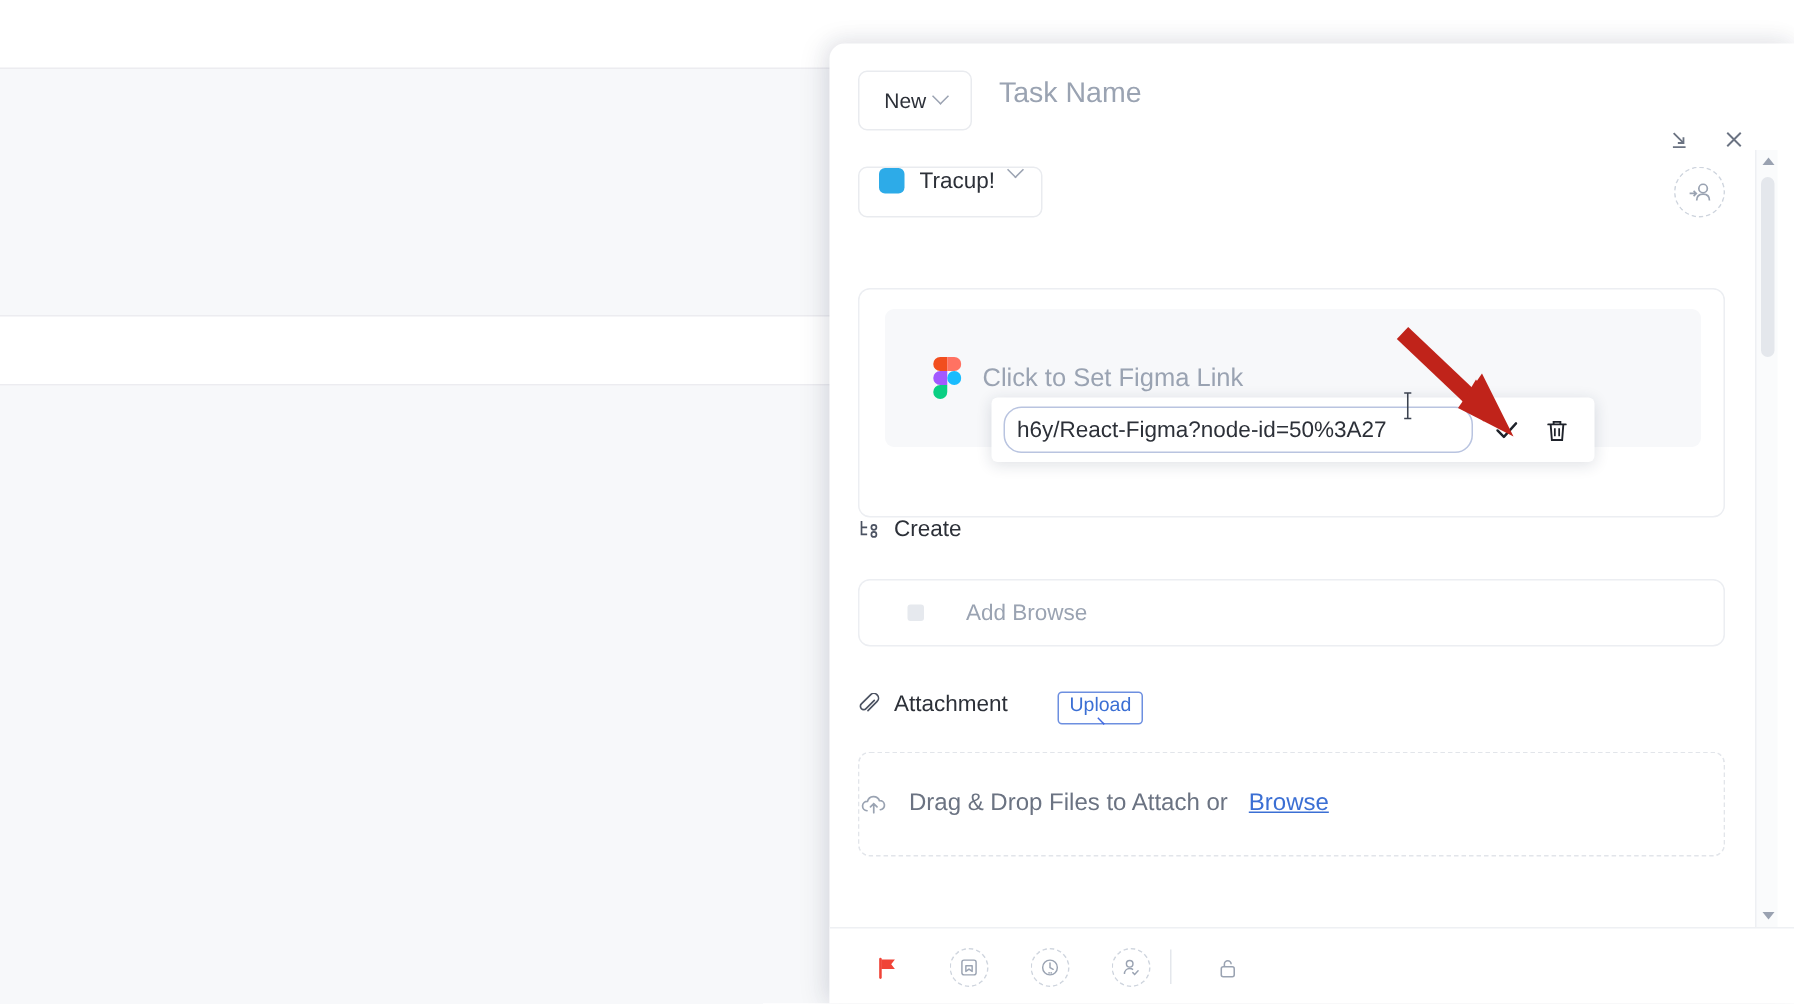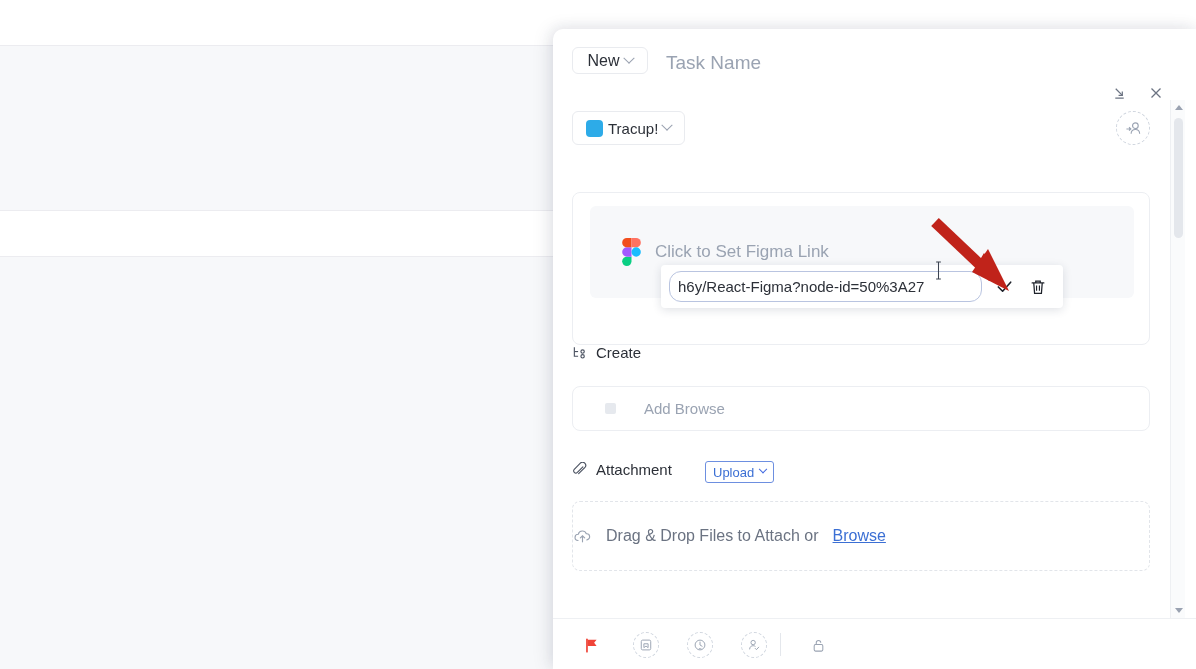--- a/index.html
+++ b/index.html
@@ -26,25 +26,25 @@
     box-shadow: -4px 0 18px rgba(30,40,70,0.10), 0 -2px 14px rgba(30,40,70,0.06);
     overflow: hidden;
   }
 
   
   .modal-header {
     position: absolute; left: 0; top: 0; width: 643px; height: 65px;
   }
   .new-select {
     position: absolute; left: 19px; top: 18px;
-    width: 76px; height: 27px;
+    width: 76px; height: 40px;
     border: 1px solid #e9ebef; border-radius: 6px;
     background: #fff;
     display: flex; align-items: center; justify-content: center; gap: 5px;
-    font-size: 16px; color: #2c3038;
+    font-size: 14px; color: #2c3038;
   }
   .chev {
     width: 8px; height: 8px;
     border-right: 1.4px solid #9aa2b1; border-bottom: 1.4px solid #9aa2b1;
     transform: rotate(45deg) translate(-2px,-2px);
   }
   .chev.blue { border-color: #4169e1; }
   .task-name {
     position: absolute; left: 113px; top: 18px;
     height: 32px; line-height: 32px;
@@ -60,21 +60,21 @@
 
   
   .hdr-abs { position: absolute; }
 
   
   .project-select {
     position: absolute; left: 19px; top: 82px;
     height: 34px; padding: 0 13px;
     border: 1px solid #e9ebef; border-radius: 6px;
     background: #fff;
-    display: flex; align-items: center; gap: 5px;
+    display: flex; gap: 10px;
     font-size: 15px; color: #2c3038;
   }
   .swatch { width: 17px; height: 17px; border-radius: 4px; }
   .assignee-circle {
     position: absolute; left: 563px; top: 82px;
     width: 34px; height: 34px; border-radius: 50%;
     border: 1px dashed #cfd5de;
     display: flex; align-items: center; justify-content: center;
   }
 
@@ -137,21 +137,21 @@
     border: 1px dashed #e2e5ea;
     justify-content: flex-start; gap: 14px;
     font-size: 16px; color: #6b7382;
   }
   .browse-link { color: #3b6fd4; text-decoration: underline; }
   .upload-btn {
     position: absolute; left: 152px; top: 432px;
     height: 22px; padding: 0 7px;
     border: 1px solid #6d8fe0; border-radius: 3px;
     display: flex; align-items: center; gap: 6px;
-    font-size: 13px; color: #3b6fd4; background: #fff;
+    font-size: 13px; color: #3b6fd4; background: #fff; flex-direction: column;
   }
   .upload-btn .chev { width: 6px; height: 6px; border-width: 1.2px; }
 
   
   .scrollbar {
     position: absolute; left: 617px; top: 71px;
     width: 15px; height: 518px;
     background: #fafbfc; border-left: 1px solid #eef0f3;
   }
   .sb-arrow {

